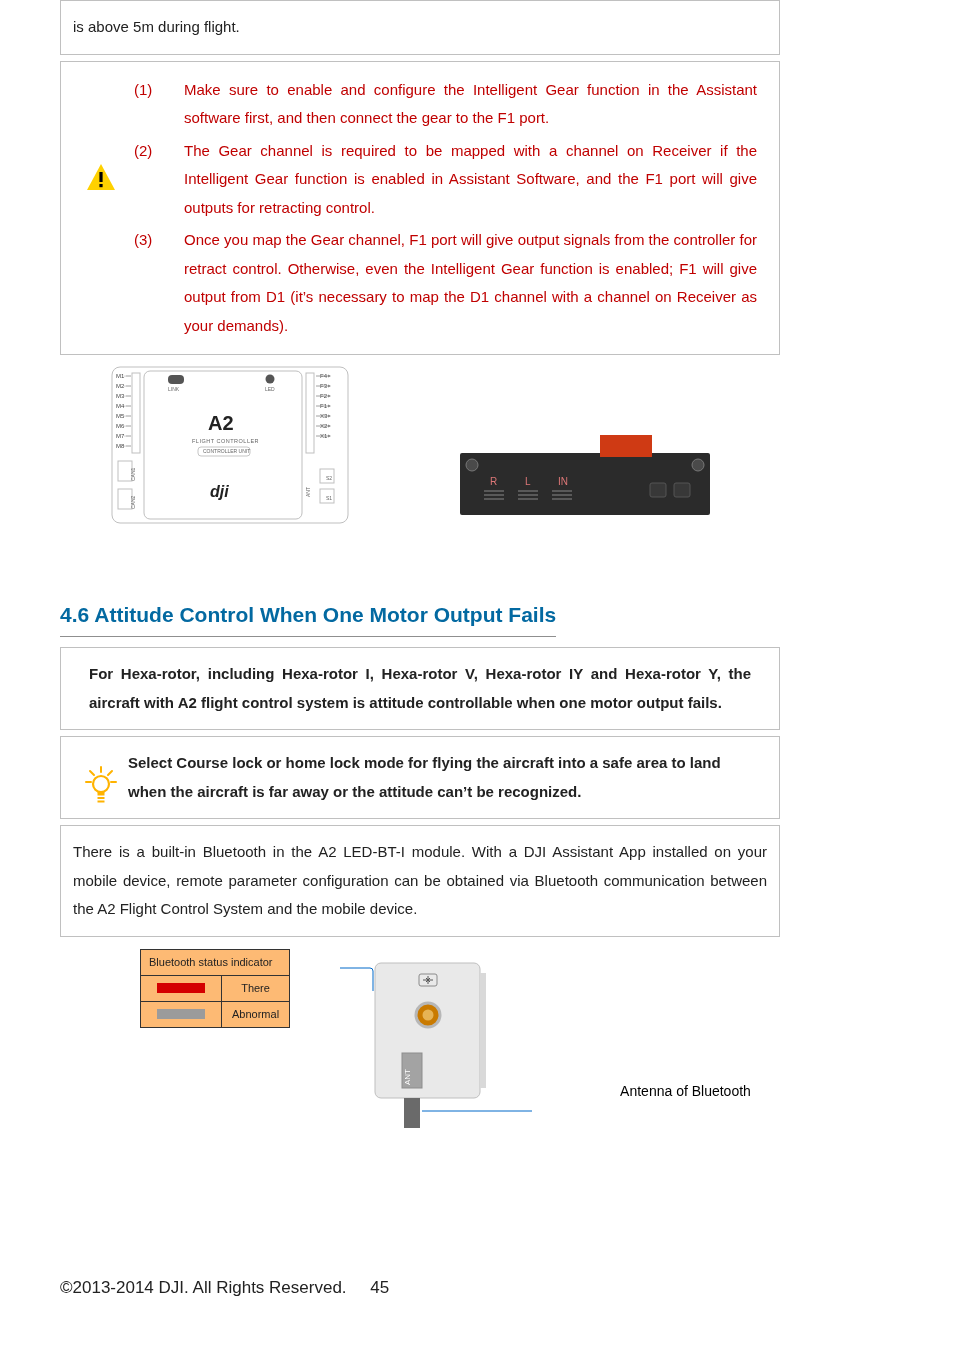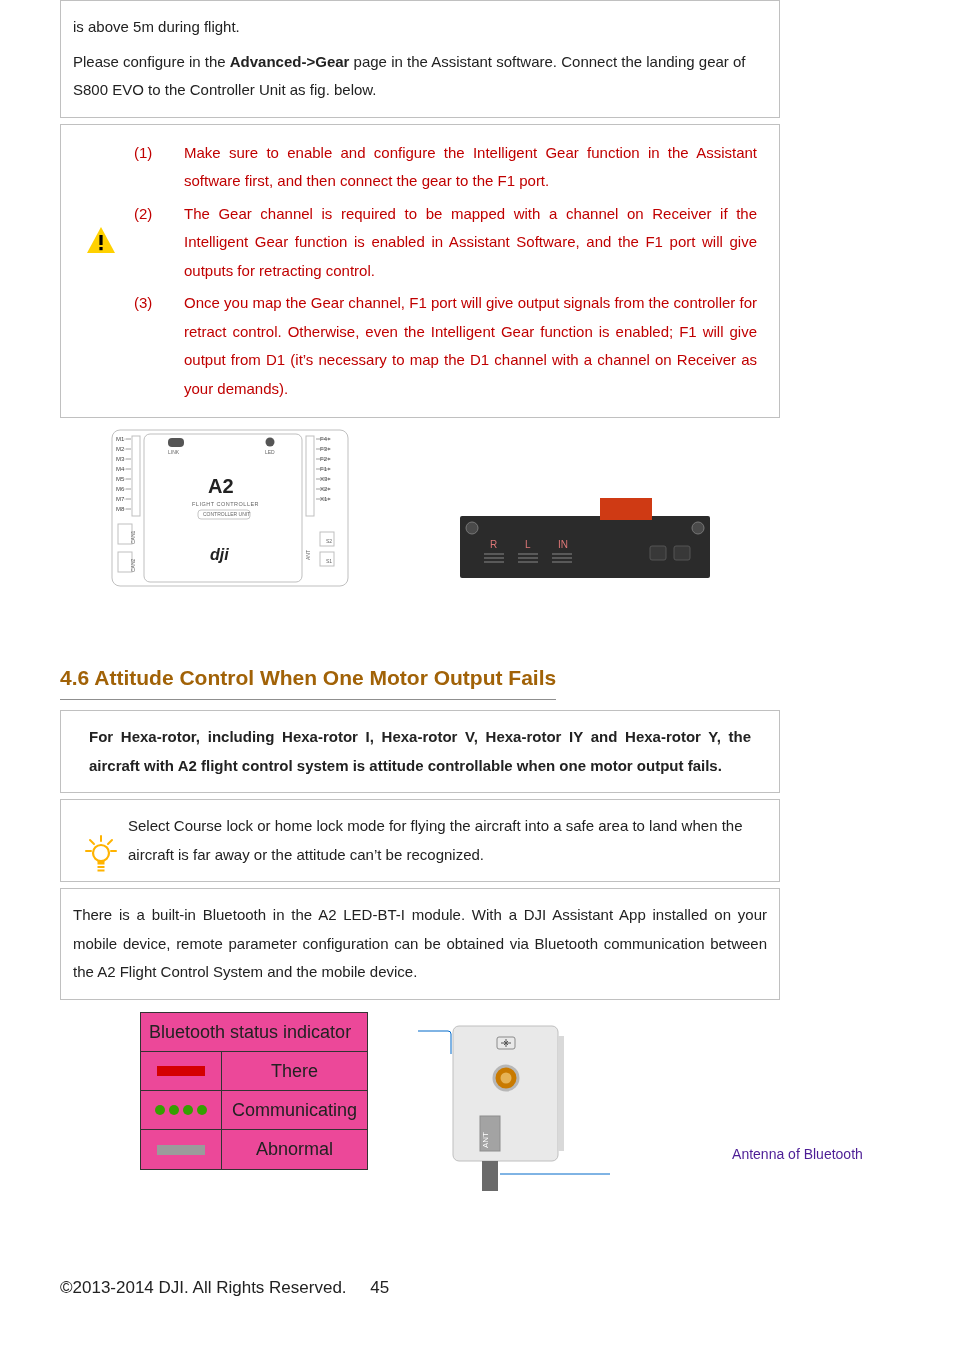--- a/index.html
+++ b/index.html
@@ -51,31 +51,32 @@
     width: 50px;
     flex-shrink: 0;
     text-align: left;
     padding-left: 6px;
   }
   .warn-text { flex: 1; }
 
   .heading {
     font-size: 21px;
     font-weight: 600;
-    color: #a16207;
+    color: #0369a1;
     border-bottom: 1px solid #8f8f8f;
     display: inline-block;
     margin-top: 40px;
     margin-bottom: 10px;
     padding-bottom: 2px;
   }
 
   .tip-row {
     display: flex;
-    align-items: flex-end;
+    align-items: center;
+    font-weight: bold;
   }
   .tip-icon-col {
     width: 55px;
     display: flex;
     align-items: center;
     justify-content: center;
     padding-top: 16px;
   }
   .tip-text {
     flex: 1;
@@ -101,24 +102,24 @@
     align-items: flex-start;
     margin-top: 6px;
   }
   .bt-table {
     border-collapse: collapse;
     margin-left: 80px;
     margin-top: 6px;
   }
   .bt-table th, .bt-table td {
     border: 1px solid #333;
-    font-size: 18px;
+    font-size: 11px;
     padding: 2px 10px;
     text-align: center;
-    background: #ec4899;
+    background: #fdba74;
   }
   .bt-table th {
     font-weight: 400;
     text-align: left;
     padding: 2px 8px;
   }
   .bt-swatch-cell { width: 60px; }
   .solid-red { width: 48px; height: 10px; background: #d40000; margin: auto; }
   .solid-grey { width: 48px; height: 10px; background: #9b9b9b; margin: auto; }
   .green-dots {
@@ -130,24 +131,23 @@
 
   .module-cell {
     flex: 1;
     position: relative;
     margin-left: 50px;
   }
   .antenna-label {
     position: absolute;
     left: 280px;
     top: 135px;
-    color: #4c1d95;
+    color: #000000;
     font-size: 14px;
     white-space: nowrap;
-    margin-left: 34px;
   }
 
   .footer {
     position: absolute;
     bottom: 50px;
     left: 60px;
     font-size: 17px;
     color: #222;
   }
 
@@ -158,23 +158,20 @@
   text.sm { font-size: 5.5px; fill: #666; letter-spacing: 0.5px;}
 </style>
 </head>
 <body>
 
 <div class="page">
 
   
   <div class="outlined-box top-box">
     <p>is above 5m during flight.</p>
-    <p>
-      <span>Please configure in the </span><span class="emph">Advanced-&gt;Gear</span><span> page in the Assistant software. Connect the landing gear of S800 EVO to the Controller Unit as fig. below.</span>
-    </p>
   </div>
 
   
   <div class="outlined-box warn-row">
     <div class="warn-icon-col">
 
       <svg width="30" height="28" viewBox="0 0 30 28">
         <polygon points="15,1 29,27 1,27" fill="#ffd100" stroke="none"></polygon>
         <rect x="13.4" y="9" width="3.2" height="10" fill="#000"></rect>
         <rect x="13.4" y="21" width="3.2" height="3.2" fill="#000"></rect>
@@ -342,31 +339,20 @@
             <th colspan="2">Bluetooth status indicator</th>
           </tr>
       <tr>
         <td class="bt-swatch-cell">
               <div class="solid-red"></div>
             </td>
         <td>There</td>
       </tr>
       <tr>
         <td class="bt-swatch-cell">
-          <div class="green-dots">
-                <span></span>
-                <span></span>
-                <span></span>
-                <span></span>
-              </div>
-        </td>
-        <td>Communicating</td>
-      </tr>
-      <tr>
-        <td class="bt-swatch-cell">
               <div class="solid-grey"></div>
             </td>
         <td>Abnormal</td>
       </tr>
     </tbody>
       </table>
 
     <div class="module-cell">
       <svg width="300" height="200" viewBox="0 0 300 200">
 

